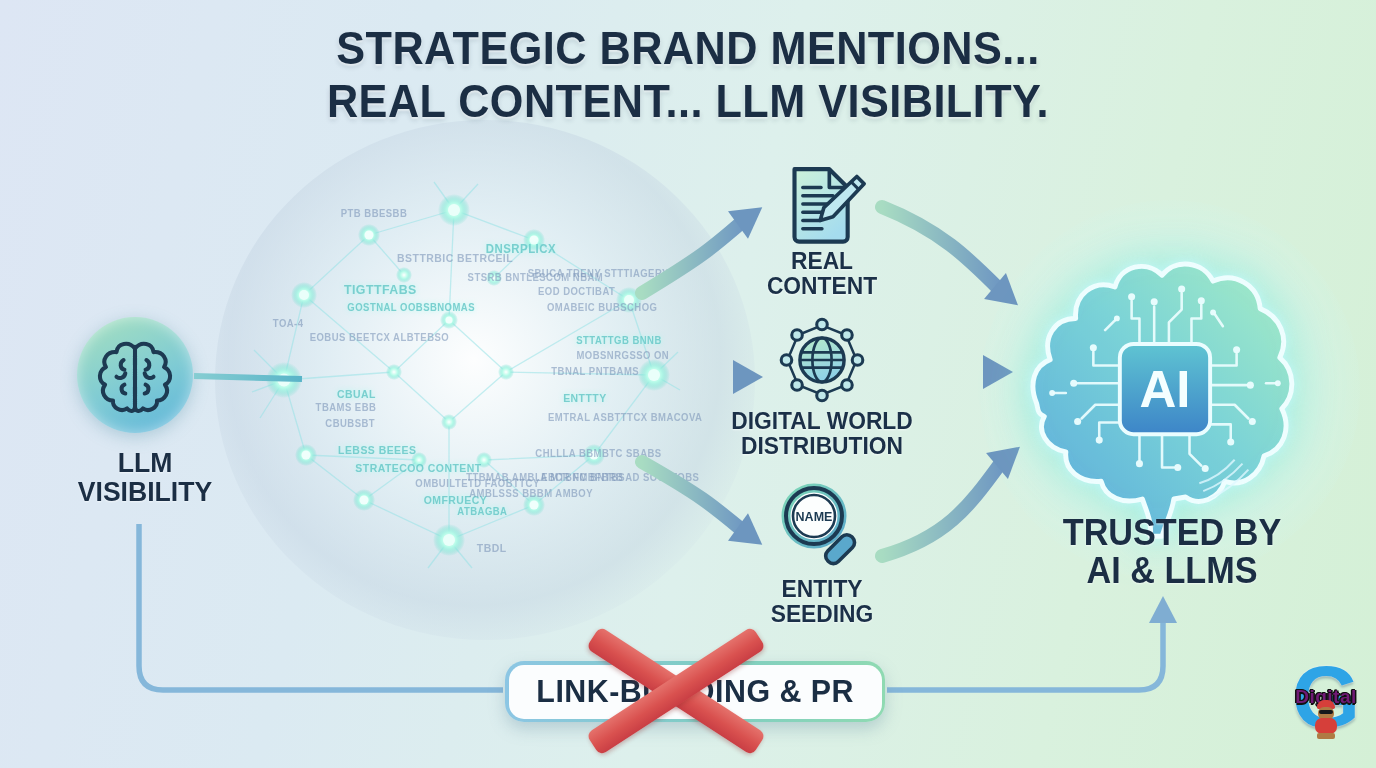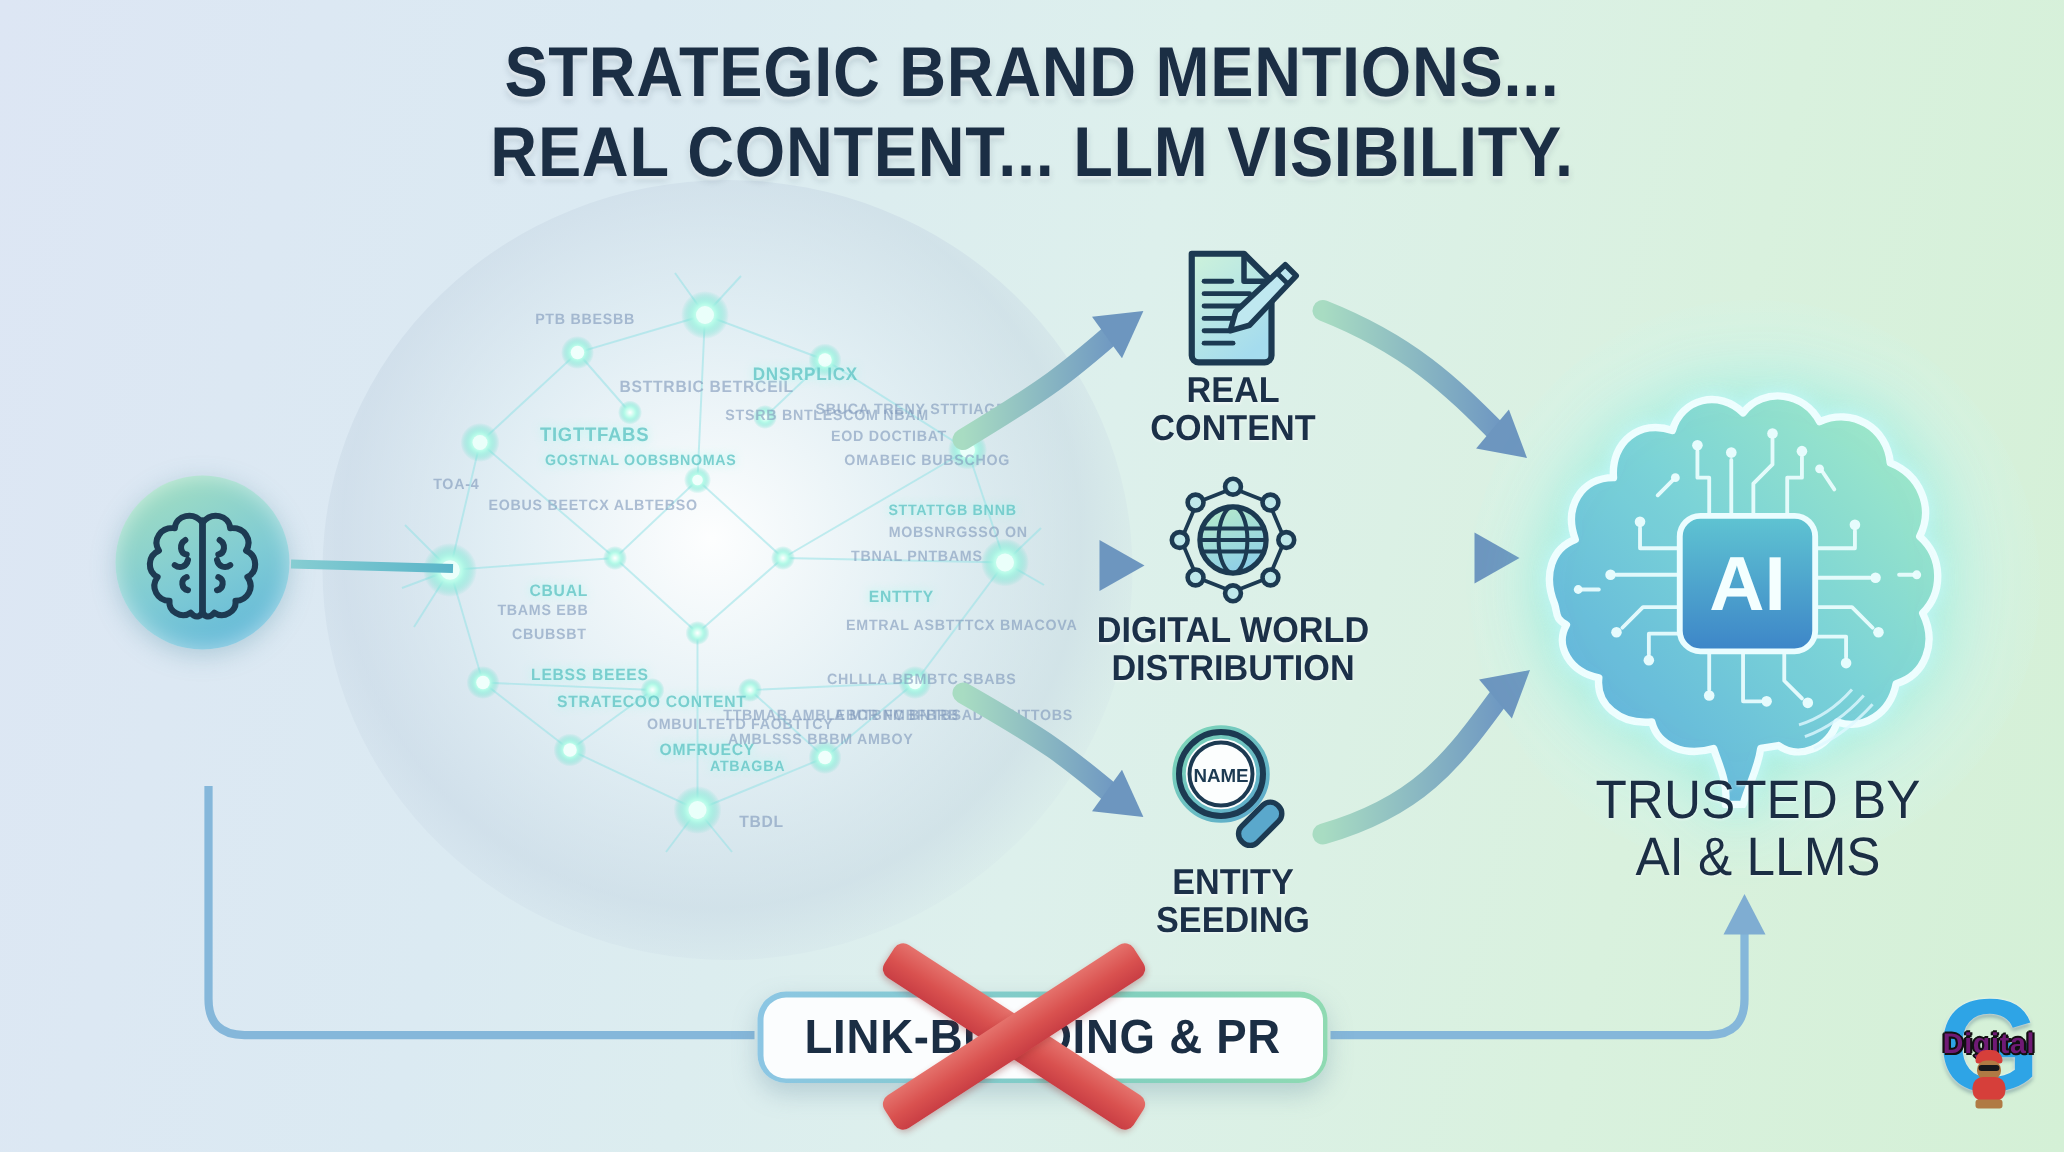--- a/index.html
+++ b/index.html
@@ -24,42 +24,42 @@
   
   .llm-circle{position:absolute;left:77px;top:317px;width:116px;height:116px;border-radius:50%;
     background:linear-gradient(155deg,#a4dfc0 5%,#7fcbd4 55%,#5fb6da 95%);
     box-shadow:0 4px 16px rgba(90,150,170,0.35), inset 0 0 14px rgba(255,255,255,0.5);
     display:flex;align-items:center;justify-content:center;}
   .llm-label{position:absolute;left:40px;top:448px;width:210px;text-align:center;color:#1b2e44;font-weight:800;}
   .llm-label .line{display:block;font-size:28px;line-height:1.04;transform:scaleX(0.95);
     text-shadow:0 1px 2px rgba(255,255,255,0.6);}
 
   
-  .cloud{position:absolute;left:260px;top:160px;width:440px;height:440px;text-decoration:underline;}
+  .cloud{position:absolute;left:244px;top:160px;width:440px;height:440px;text-decoration:underline;}
   .cloud svg{position:absolute;inset:0;}
   .noise{position:absolute;font-weight:700;letter-spacing:0.5px;white-space:nowrap;transform:scaleX(0.95);}
   .noise.c0{color:rgba(105,200,200,0.85);text-shadow:0 0 6px rgba(160,255,240,0.7);}
   .noise.c1{color:rgba(125,150,185,0.6);}
   .cloud-label{position:absolute;left:0;top:148px;width:440px;text-align:center;color:#1b2e44;font-weight:800;z-index:5;}
   .cloud-label .line{display:block;font-size:45px;line-height:1.02;transform:scaleX(0.95);
     text-shadow:0 0 14px rgba(255,255,255,0.95),0 0 26px rgba(255,255,255,0.8),0 2px 3px rgba(30,55,80,0.25);}
 
   
   .mid-item{position:absolute;text-align:center;color:#1b3048;font-weight:800;}
   .mid-item .icon{display:block;margin:0 auto;}
   .mid-item .line{display:block;font-size:24px;line-height:1.05;transform:scaleX(0.95);
     text-shadow:0 1px 2px rgba(255,255,255,0.65);}
   #item-real-content{left:732px;top:160px;width:180px;}
   #item-digital-world{left:712px;top:312px;width:220px;}
   #item-entity-seeding{left:732px;top:476px;width:180px;}
 
   
   .ai-brain{position:absolute;left:1002px;top:236px;width:324px;height:314px;
     filter:drop-shadow(0 0 6px rgba(200,250,255,0.9)) drop-shadow(0 0 22px rgba(120,230,210,0.75));}
-  .trusted-label{position:absolute;left:1022px;top:514px;width:300px;text-align:center;color:#1b2e44;font-weight:400;}
+  .trusted-label{position:absolute;left:1022px;top:514px;width:300px;text-align:center;color:#1b2e44;font-weight:700;}
   .trusted-label .line{display:block;font-size:36px;line-height:1.05;transform:scaleX(0.95);
     text-shadow:0 1px 2px rgba(255,255,255,0.6);}
 
   
   .arrows{position:absolute;inset:0;pointer-events:none;}
 
   
   .pill-border{position:absolute;left:505px;top:661px;width:380px;height:61px;border-radius:19px;
     background:linear-gradient(90deg,#8cc6e4 0%,#7fcdc2 55%,#8fdab2 100%);
     box-shadow:0 7px 16px rgba(110,145,165,0.35);z-index:3;}
@@ -107,20 +107,24 @@
         <path d="M50,20 C57,11 70,14 71,24 C82,23 88,33 83,41 C92,45 92,57 84,61 C90,69 84,79 75,79 C76,87 66,93 59,88 C55,93 50,91 50,86 Z"></path>
         <path d="M50,18 L50,88"></path>
         <path d="M37,33 C32,36 33,43 38,44"></path>
         <path d="M29,52 C33,55 38,53 39,48"></path>
         <path d="M38,61 C33,63 34,70 39,71"></path>
         <path d="M63,33 C68,36 67,43 62,44"></path>
         <path d="M71,52 C67,55 62,53 61,48"></path>
         <path d="M62,61 C67,63 66,70 61,71"></path>
       </g>
     </svg>
+  </div>
+  <div class="llm-label">
+    <span class="line">LLM</span>
+    <span class="line">VISIBILITY</span>
   </div>
 
   <div class="cloud">
     <svg viewBox="0 0 440 440">
       <defs>
         <radialGradient id="nodeG" cx="50%" cy="50%" r="50%">
           <stop offset="0%" stop-color="#ffffff"></stop>
           <stop offset="45%" stop-color="#b7fbe9"></stop>
           <stop offset="100%" stop-color="#4fd8c4" stop-opacity="0"></stop>
         </radialGradient>

